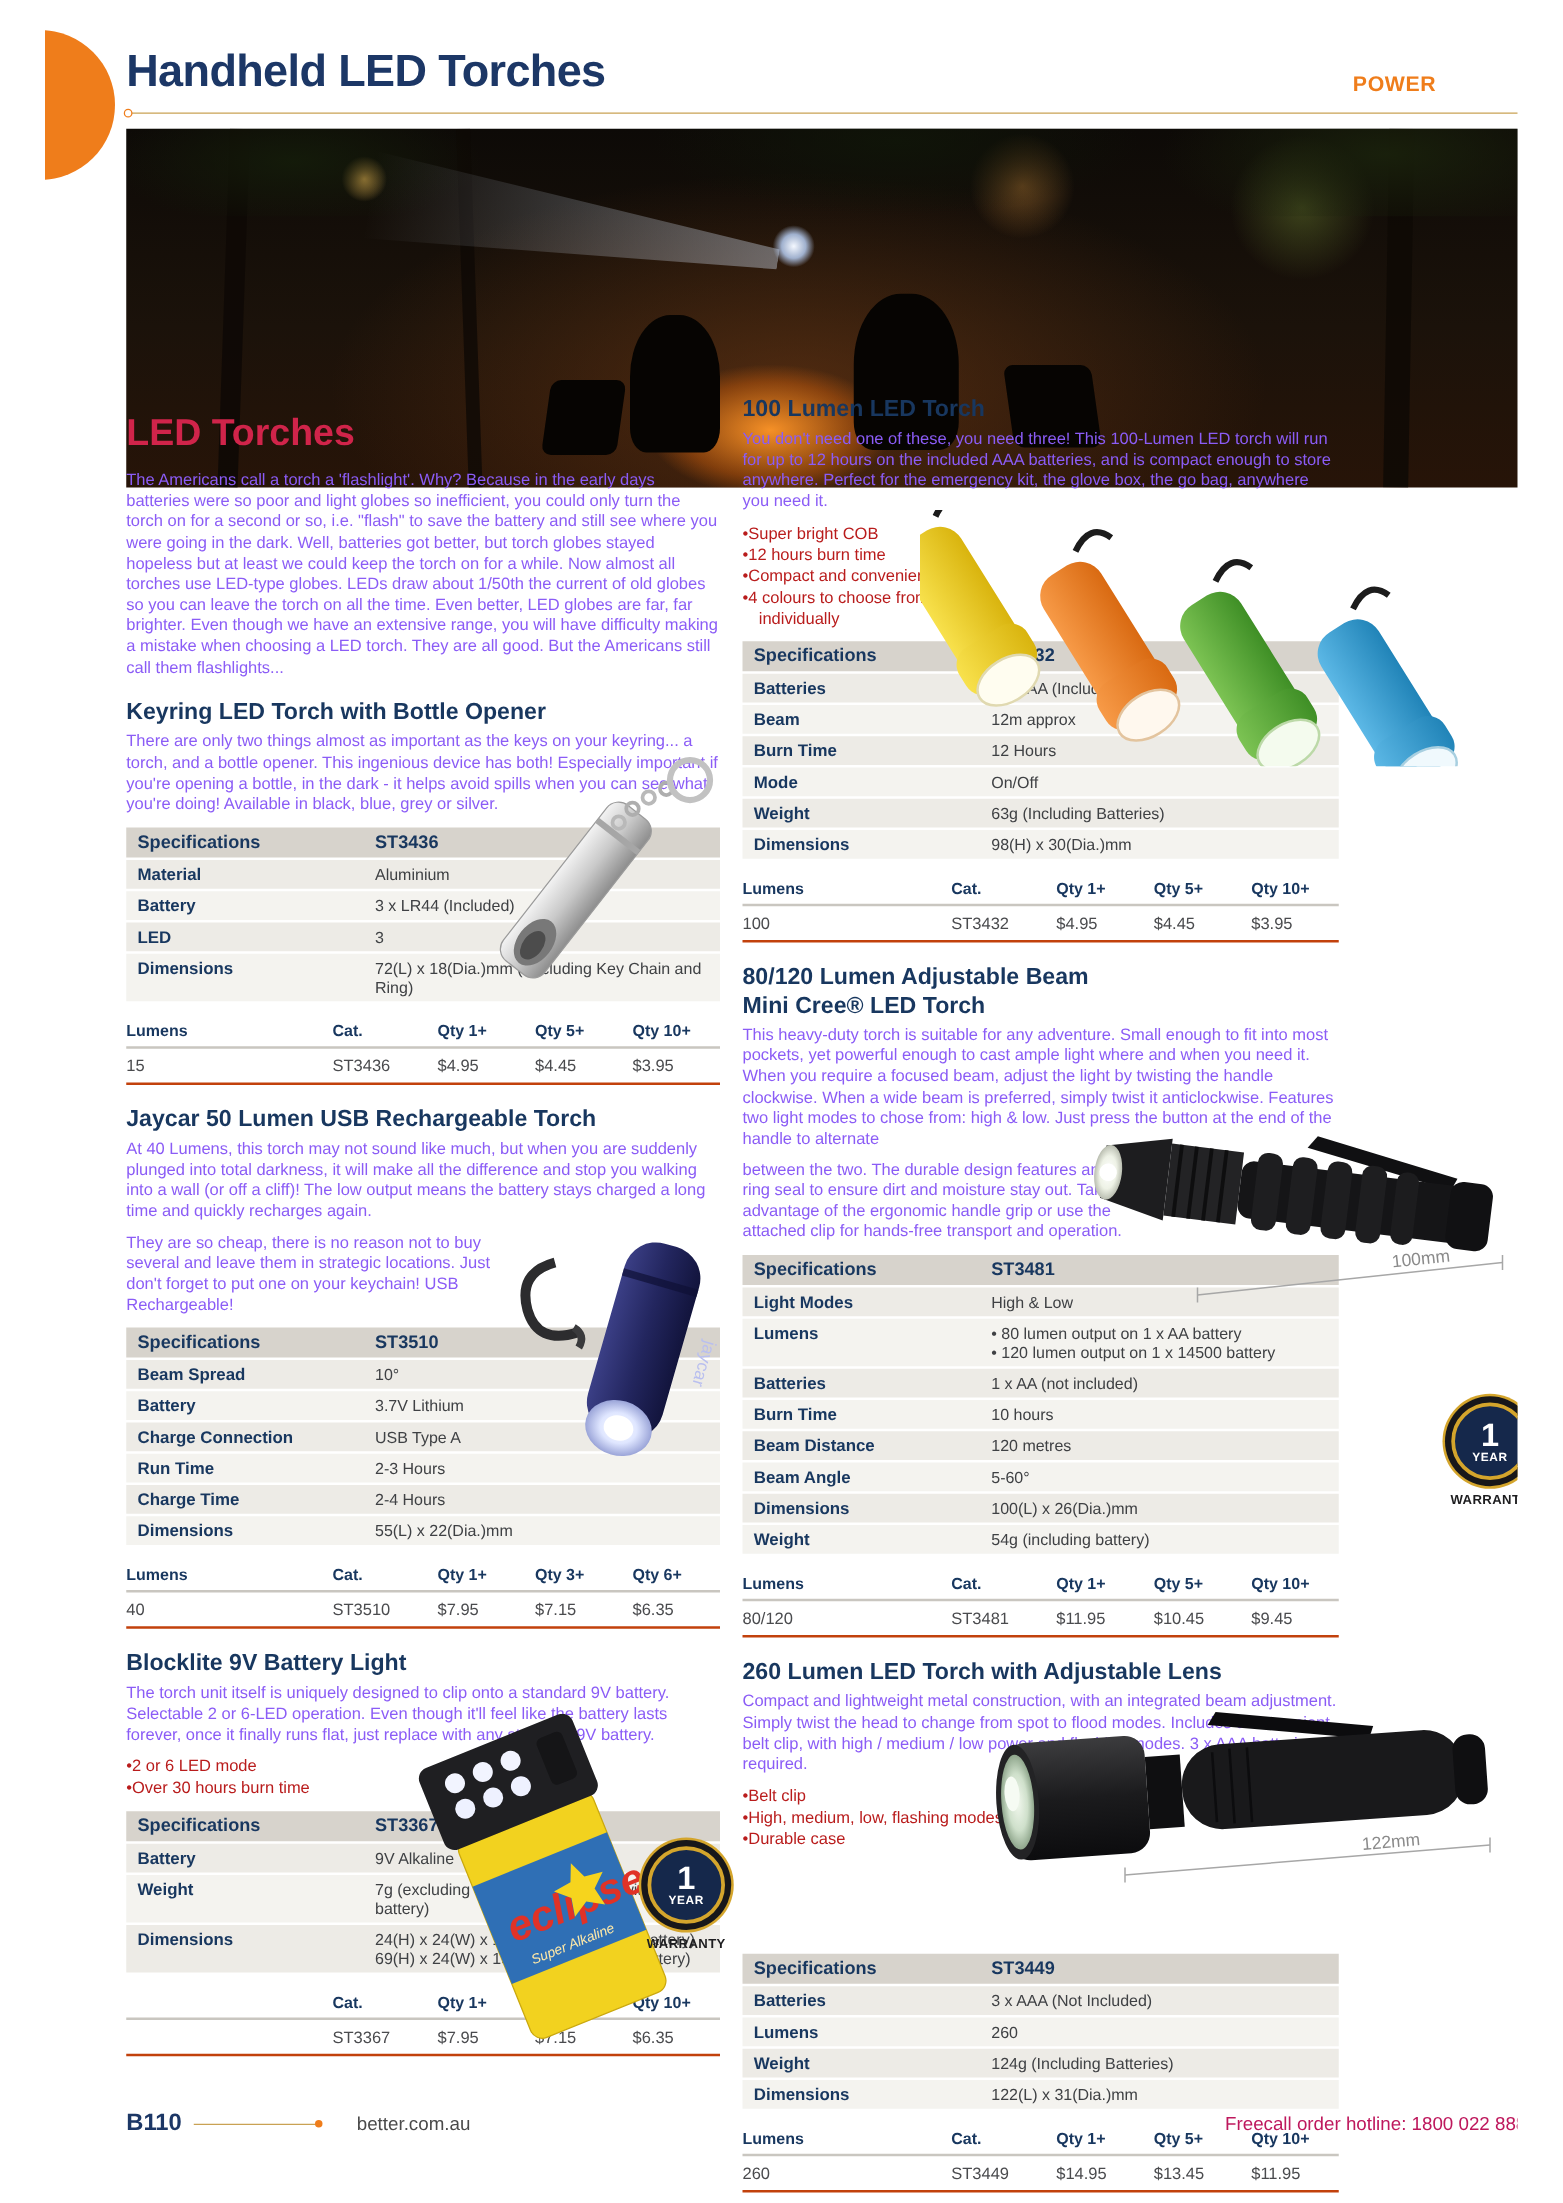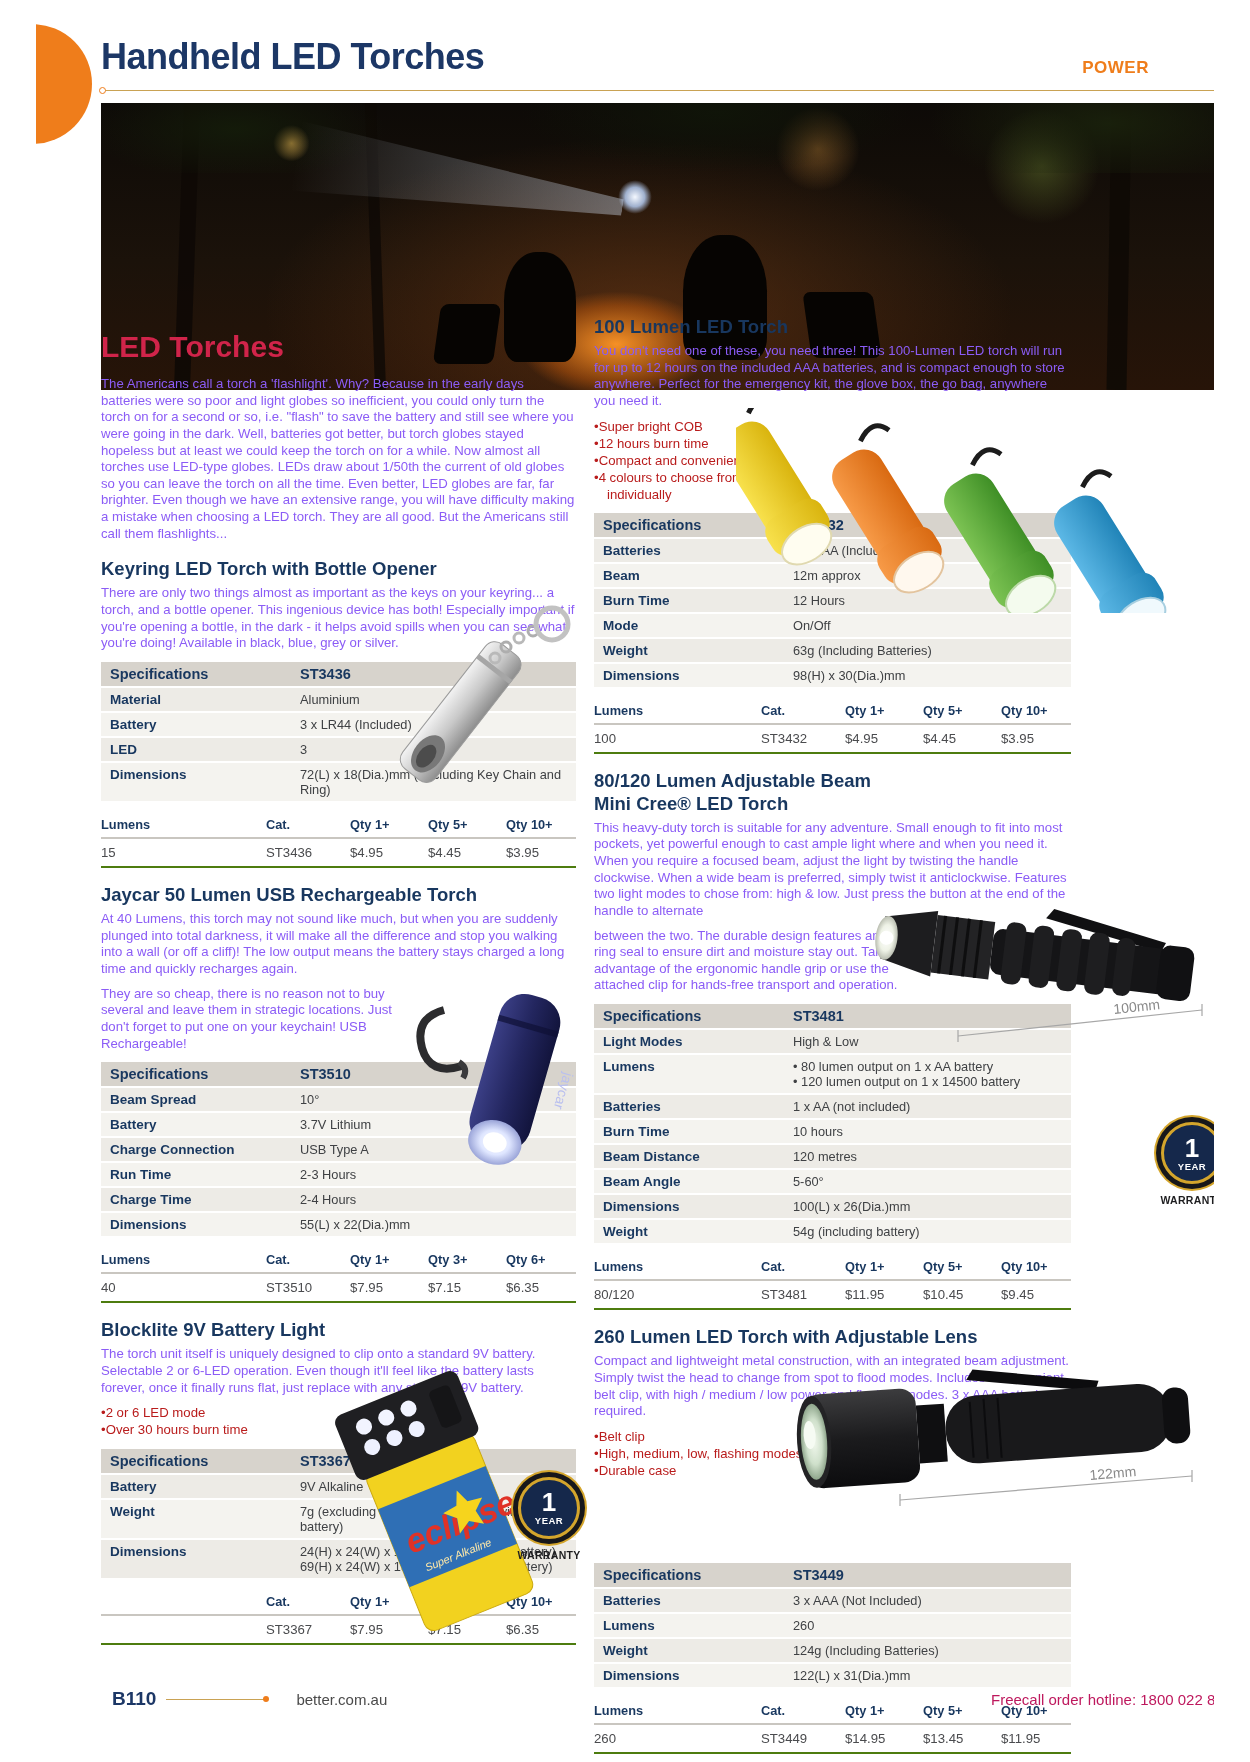--- a/index.html
+++ b/index.html
@@ -75,38 +75,38 @@
   .srow > div { padding:4px 9px; }
   .sl { font-weight:bold; color:#18375f; font-size:13.5px; }
   .sv { color:#3f4144; font-size:12.8px; white-space:pre-line; }
   .shead .sl, .shead .sv { font-size:14.5px; font-weight:bold; color:#18375f; }
 
   
   .ptable { margin-top:13px; margin-bottom:4px; }
   .phead, .prow { display:grid; grid-template-columns:1fr 84px 78px 78px 70px; align-items:end; }
   .phead { font-weight:bold; color:#18375f; font-size:12.8px; padding:3px 0 5px;
     border-bottom:2px solid #c9c6c0; }
-  .prow { color:#4a4b4e; font-size:13.2px; padding:6px 0; border-bottom:2px solid #4d7c0f; }
+  .prow { color:#4a4b4e; font-size:13.2px; padding:6px 0; border-bottom:2px solid #c2410c; }
 
   
   .warranty { position:absolute; width:78px; text-align:center; z-index:5; }
   .badge { width:62px; height:62px; margin:0 auto; border-radius:50%; background:#15284b;
     border:3px solid #d4a52c; box-shadow:0 0 0 5px #17171a, 0 0 0 7px #d4a52c;
     display:flex; flex-direction:column; align-items:center; justify-content:center; color:#fff; }
   .bnum { font-size:26px; font-weight:bold; line-height:1; }
   .byr  { font-size:9.5px; font-weight:bold; letter-spacing:.5px; }
   .wlabel { margin-top:10px; font-size:10.5px; font-weight:bold; color:#1d1d1f; letter-spacing:.3px; }
 
   .section { position:relative; }
   .pimg { position:absolute; z-index:3; }
   .dim-label { fill:#8a8a8a; font-size:14px; font-family:"Liberation Sans",sans-serif; }
   .dim-line { stroke:#a7a7a7; stroke-width:1.2; }
 
   
-  .footer { position:absolute; left:76px; width:1120px; top:1688px; display:flex; align-items:center; }
+  .footer { position:absolute; left:65px; width:1120px; top:1688px; display:flex; align-items:center; }
   .pageno { font-size:19px; font-weight:bold; color:#1c3766; }
   .fline { width:100px; border-top:1.5px solid #c9a254; position:relative; margin:0 30px 0 10px; }
   .fline::after { content:""; position:absolute; right:-3px; top:-4px; width:6px; height:6px;
     border-radius:50%; background:#ef7d1b; }
   .site { font-size:15px; color:#4a4a4a; }
   .hotline { margin-left:auto; font-size:15px; color:#be185d; }
 </style>
 </head>
 <body>
 

